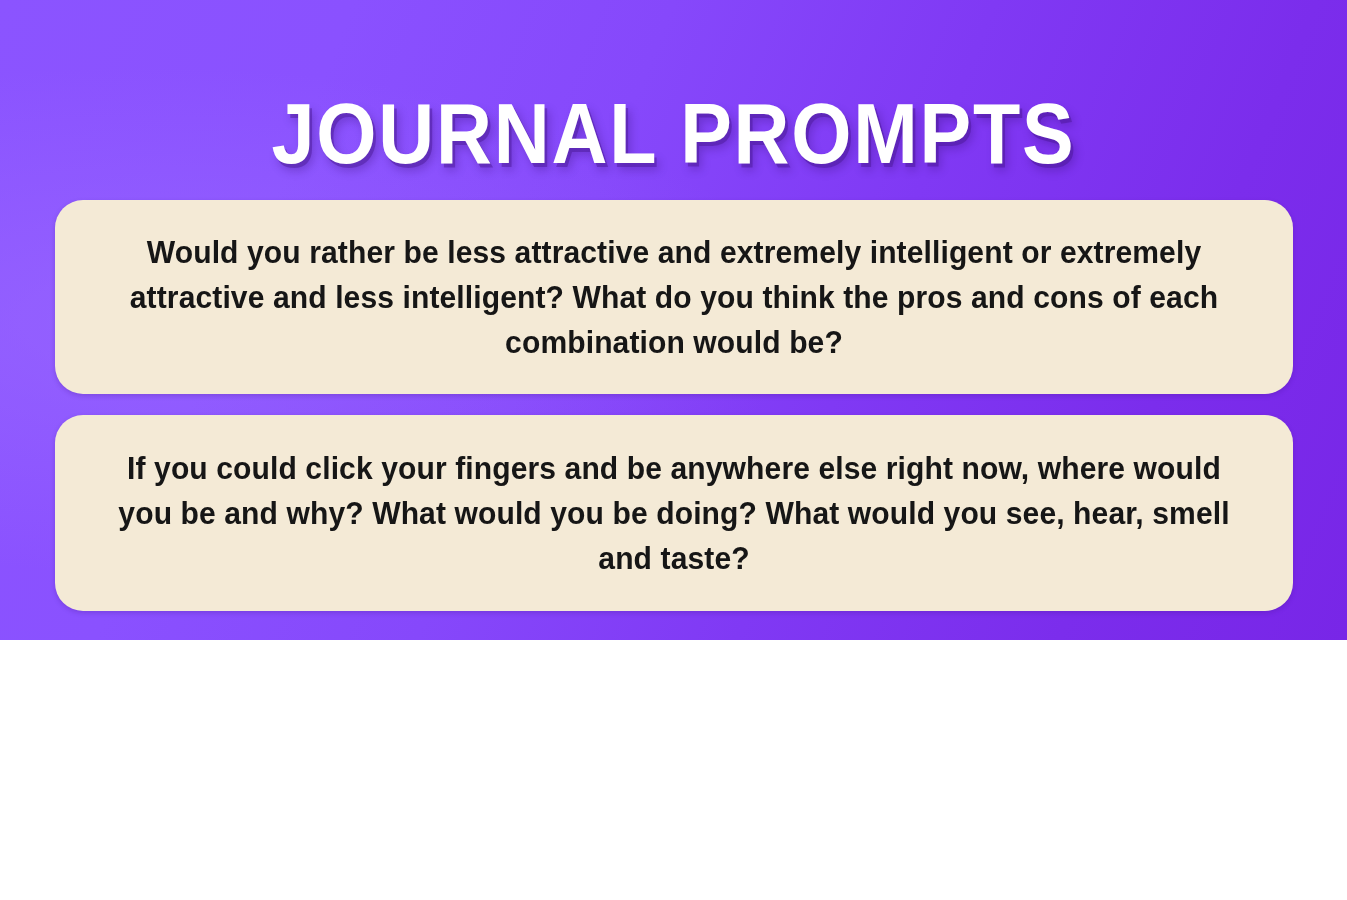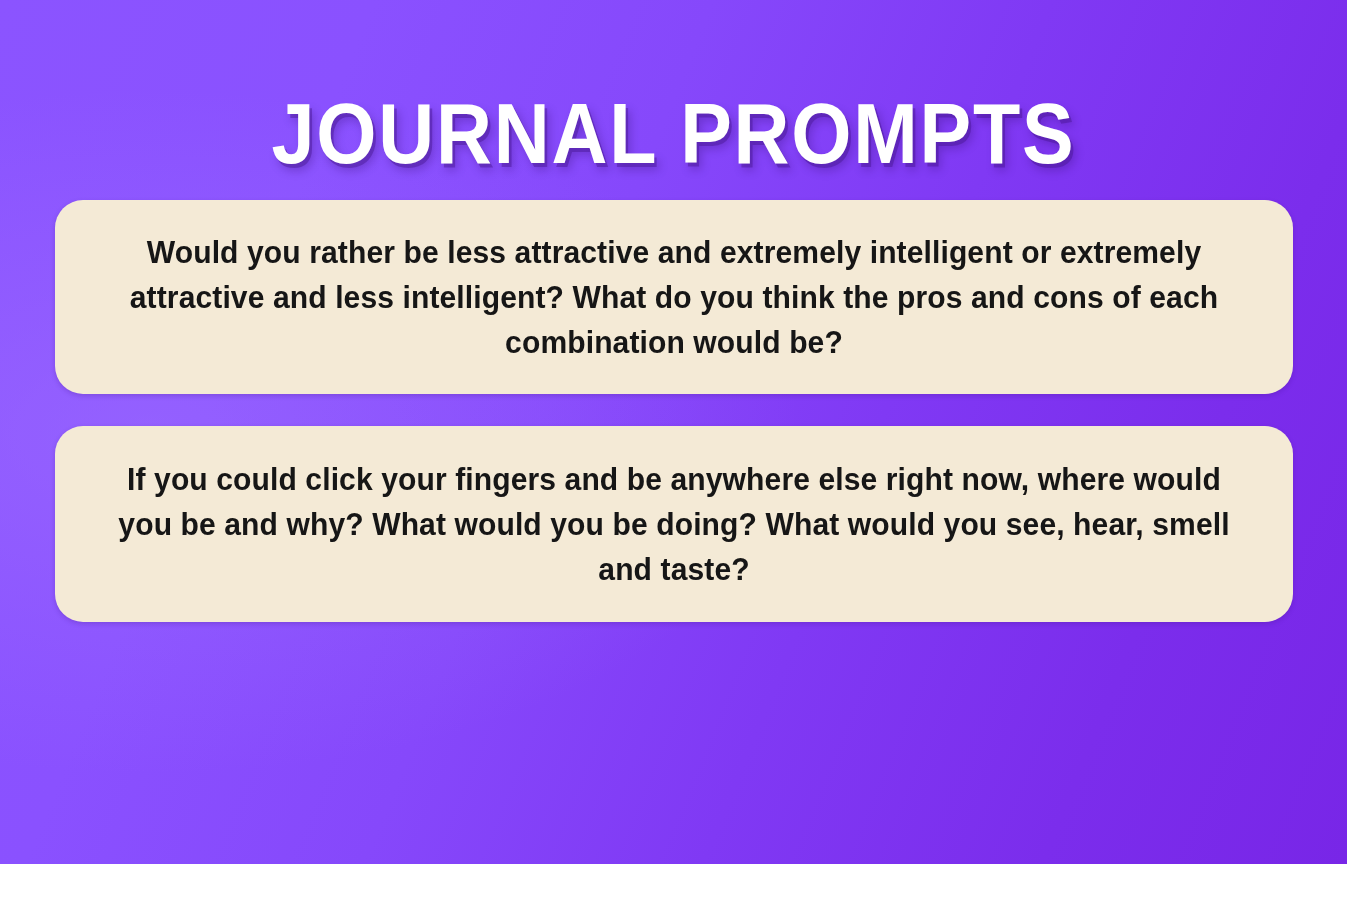--- a/index.html
+++ b/index.html
@@ -9,21 +9,21 @@
   body {
     width: 1347px;
     height: 900px;
     overflow: hidden;
     font-family: "Liberation Sans", sans-serif;
   }
 
   #poster {
     position: relative;
     width: 1347px;
-    height: 864px;
+    height: 640px;
     box-sizing: border-box;
     background:
       linear-gradient(112deg,
         #8b54ff 0%,
         #8a51ff 22%,
         #8648fb 42%,
         #8039f4 62%,
         #7b2dec 82%,
         #7826e7 100%);
     overflow: hidden;
@@ -76,21 +76,21 @@
     background: #f4ead6;
     border-radius: 28px;
     display: flex;
     align-items: center;
     justify-content: center;
     padding: 14px 40px;
     box-shadow: 0 2px 5px rgba(60,15,120,0.22);
   }
 
   .prompt-card + .prompt-card {
-    margin-top: 32px;
+    margin-top: 21px;
   }
 
   #card-1 { height: 194px; }
   #card-2 { height: 196px; }
   #card-3 { height: 196px; }
 
   .prompt-text {
     margin: 0;
     text-align: center;
     color: #161616;

